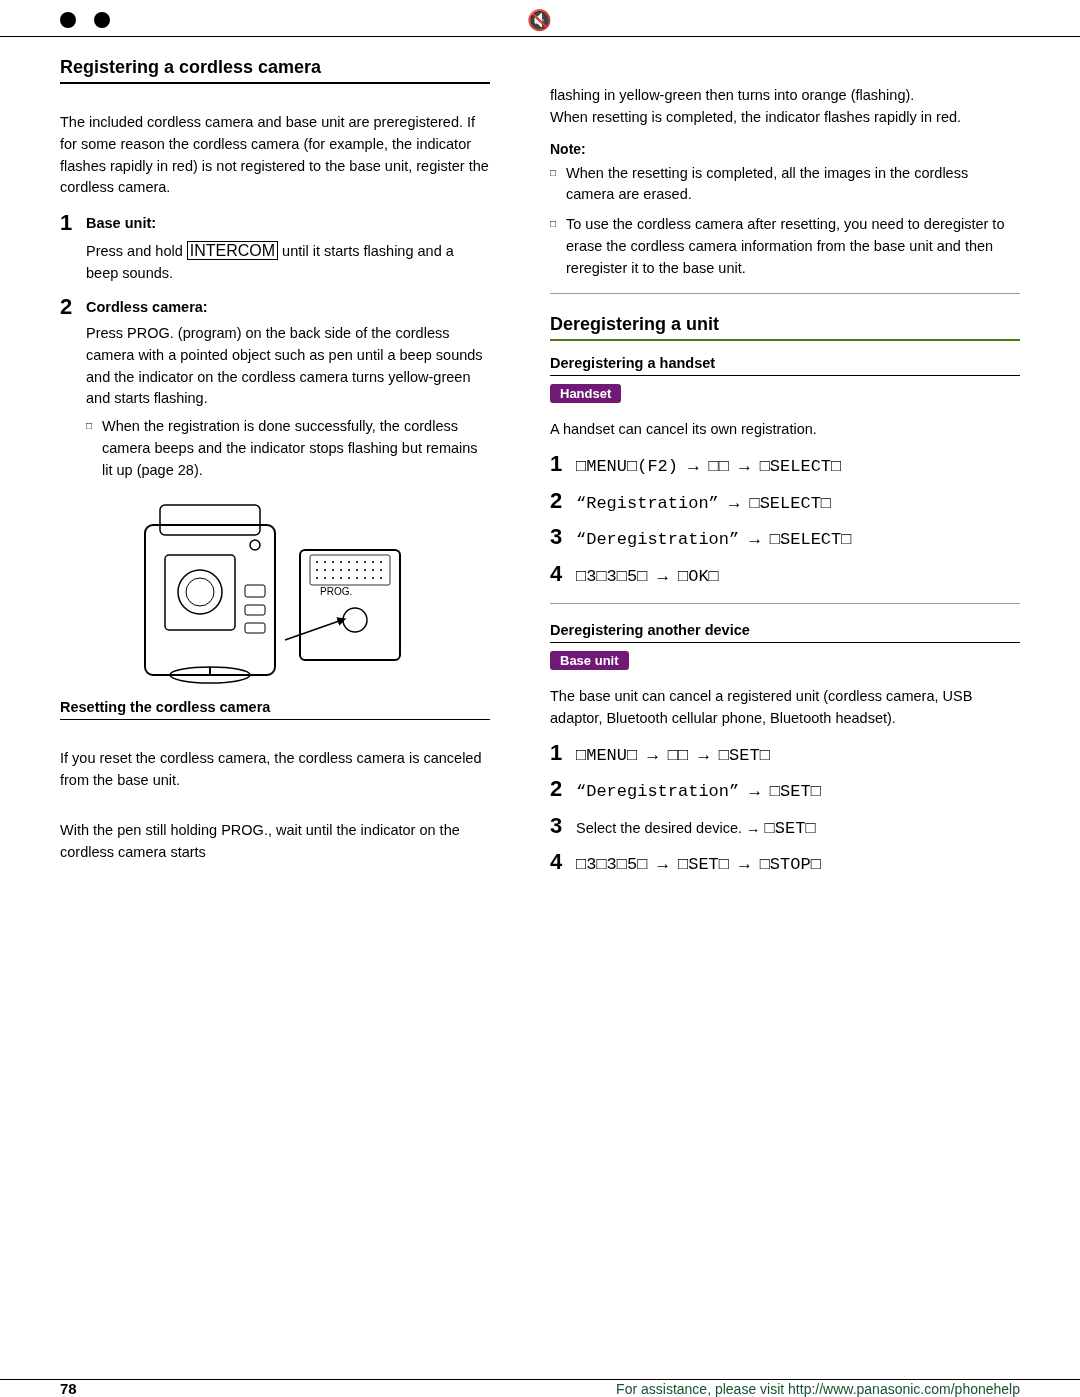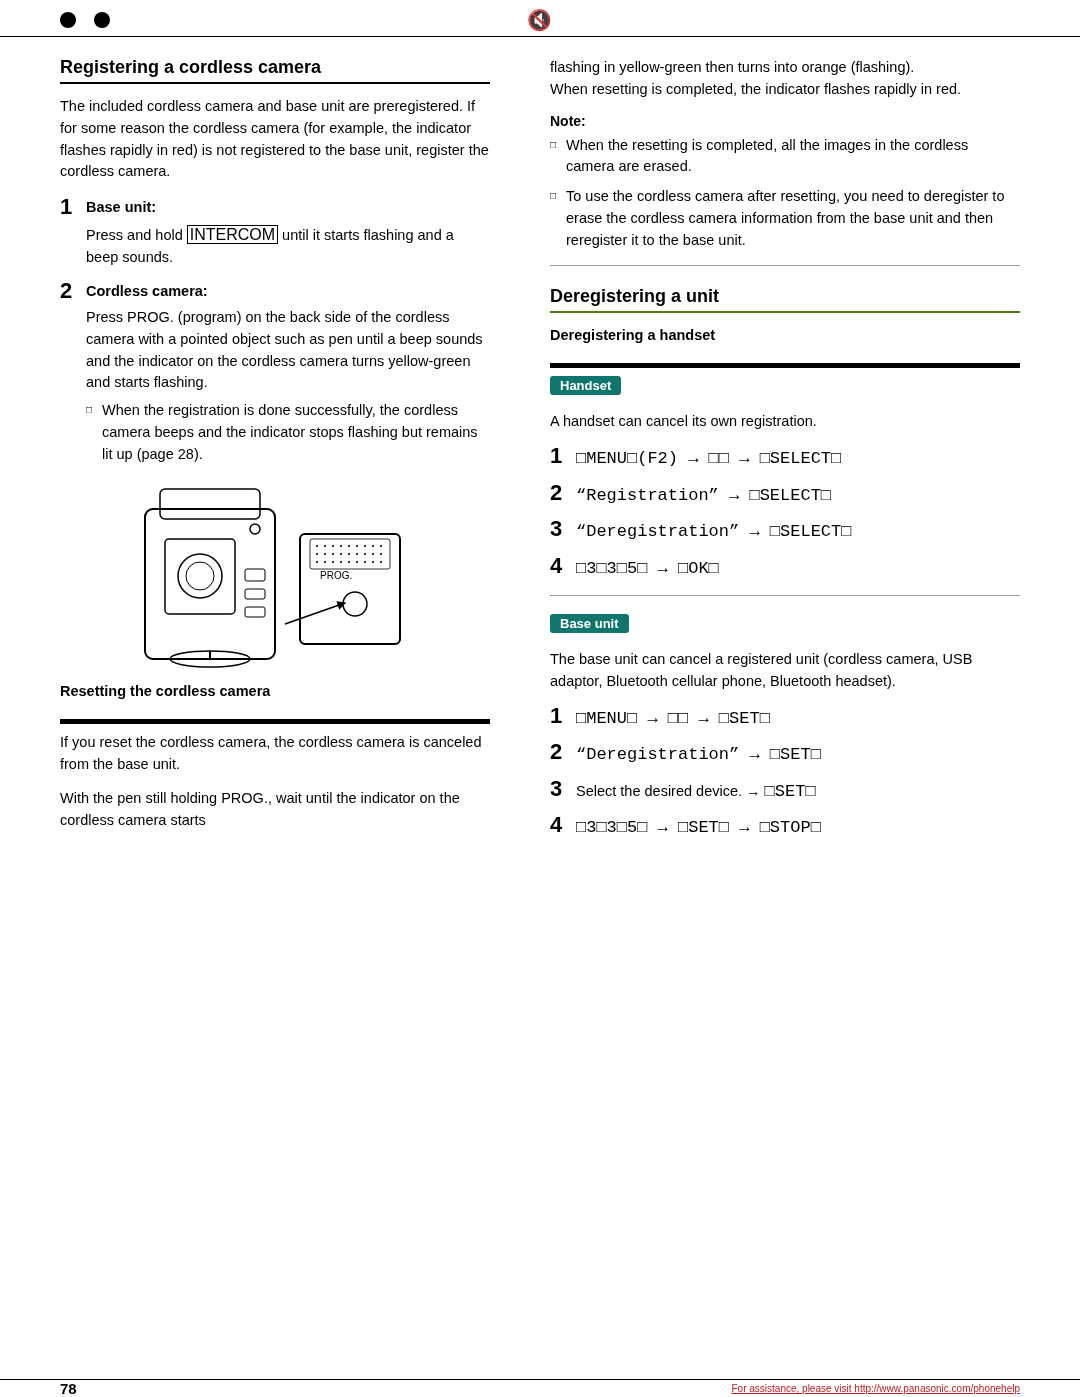--- a/index.html
+++ b/index.html
@@ -80,20 +80,21 @@
       font-weight: bold;
       border-bottom: 2px solid #4d7c0f;
       padding-bottom: 4px;
       margin-bottom: 12px;
     }
 
     .body-text {
       font-size: 14.5px;
       line-height: 1.5;
       margin-bottom: 12px;
+      margin-top: 28px;
     }
 
     .step-container {
       margin-bottom: 10px;
     }
 
     .step-header {
       display: flex;
       align-items: flex-start;
       margin-bottom: 4px;
@@ -150,22 +151,22 @@
     
     .camera-svg {
       width: 280px;
       height: 190px;
     }
 
     
     .sub-section-heading {
       font-size: 14.5px;
       font-weight: bold;
-      border-bottom: 5px solid #000000;
-      padding-bottom: 20px;
+      border-bottom: 1px solid #000000;
+      padding-bottom: 4px;
       margin-bottom: 8px;
       margin-top: 14px;
     }
 
     
     .note-heading {
       font-size: 14px;
       font-weight: bold;
       margin-bottom: 6px;
     }
@@ -187,21 +188,21 @@
       font-size: 14.5px;
       line-height: 1.5;
     }
 
     .deregistering-section {
       margin-top: 20px;
     }
 
     .subsection-badge {
       display: inline-block;
-      background: #0f766e;
+      background: #701a75;
       color: #fff;
       font-size: 13px;
       font-weight: bold;
       padding: 2px 10px;
       border-radius: 3px;
       margin-bottom: 8px;
     }
 
     .badge-text {
       font-size: 13px;
@@ -253,23 +254,22 @@
       font-size: 14px;
       margin-top: auto;
     }
 
     .footer-page {
       font-weight: bold;
       font-size: 15px;
     }
 
     .footer-text {
-      font-size: 10px;
-      color: #b91c1c;
-      text-decoration: underline;
+      font-size: 14px;
+      color: #14532d;
     }
 
     
     .another-device {
       margin-top: 18px;
     }
   </style>
 </head>
 <body>
 
@@ -447,20 +447,21 @@
         <div class="dereg-step">
           <span class="dereg-step-num">4</span>
           <span class="dereg-step-content mono">
             □3□3□5□ → □OK□
           </span>
         </div>
 
         <hr class="divider-line">
 
         <div class="another-device">
+          <div class="sub-section-heading">Deregistering another device</div>
 
           <div style="margin-bottom:8px;">
             <span class="subsection-badge">
               <span class="badge-text">Base unit</span>
             </span>
           </div>
 
           <p class="handset-info-text">The base unit can cancel a registered unit (cordless camera, USB adaptor, Bluetooth cellular phone, Bluetooth headset).</p>
 
           <div class="dereg-step">

